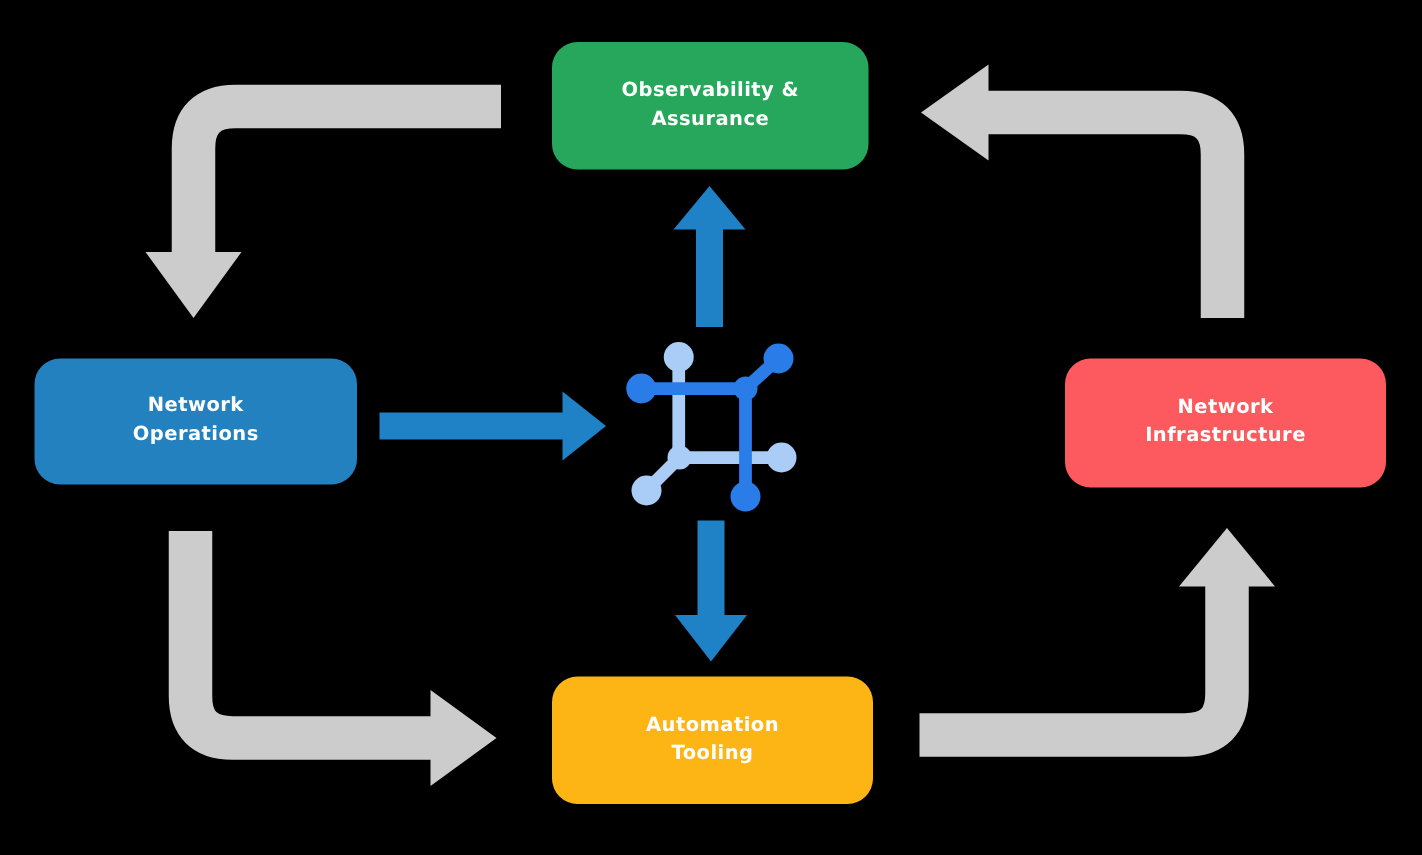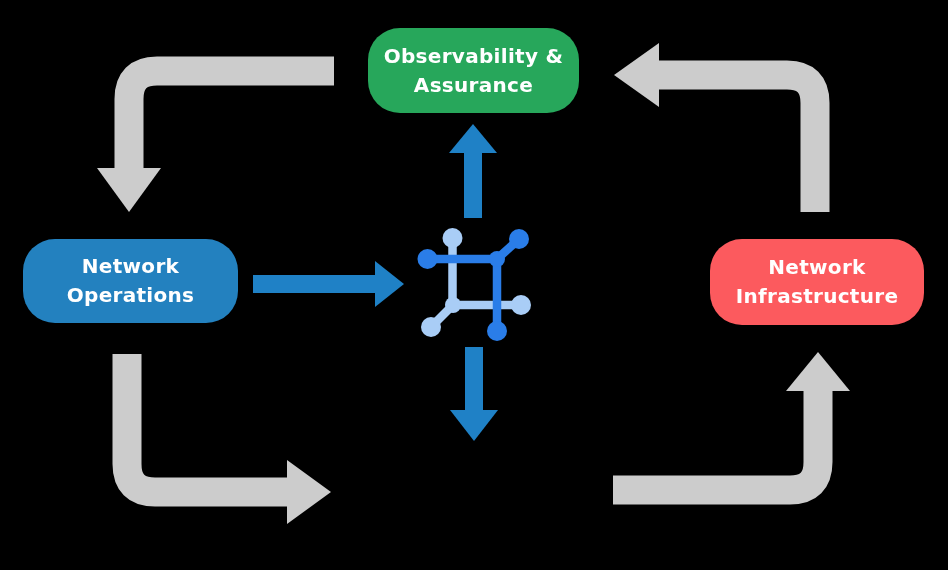--- a/index.html
+++ b/index.html
@@ -7,24 +7,24 @@
     position: relative;
     width: 948px; height: 570px;
     background: #000000;
     overflow: hidden;
     font-family: "DejaVu Sans", "Liberation Sans", sans-serif;
   }
   .layer { position: absolute; left: 0; top: 0; }
   .icon-svg { position: absolute; left: 415px; top: 225px; }
   .node {
     position: absolute;
-    border-radius: 32px;
+    border-radius: 17px;
     display: flex; align-items: center; justify-content: center;
     color: #ffffff;
-    font-size: 20px;
+    font-size: 13px;
     font-weight: 600;
     letter-spacing: 0.3px;
     text-align: center;
     line-height: 1.45;
   }
   .node span { white-space: pre-line; }
   .node-observability  { left: 368px; top: 28px;  width: 211px; height: 85px; background: #27a75b; }
   .node-operations     { left: 23px;  top: 239px; width: 215px; height: 84px; background: #2381bf; }
   .node-infrastructure { left: 710px; top: 239px; width: 214px; height: 86px; background: #fc5a5e; }
   .node-automation     { left: 368px; top: 451px; width: 214px; height: 85px; background: #fcb515; }
@@ -107,14 +107,18 @@
   <div class="node node-operations" style="background: rgb(35, 129, 191);">
     <span>Network
 Operations</span>
   </div>
 
   <div class="node node-infrastructure" style="background: rgb(252, 90, 94);">
     <span>Network
 Infrastructure</span>
   </div>
 
+  <div class="node node-automation" style="background: rgb(252, 181, 21);">
+    <span>Automation
+Tooling</span>
+  </div>
 
 </div>
 
 </body></html>

